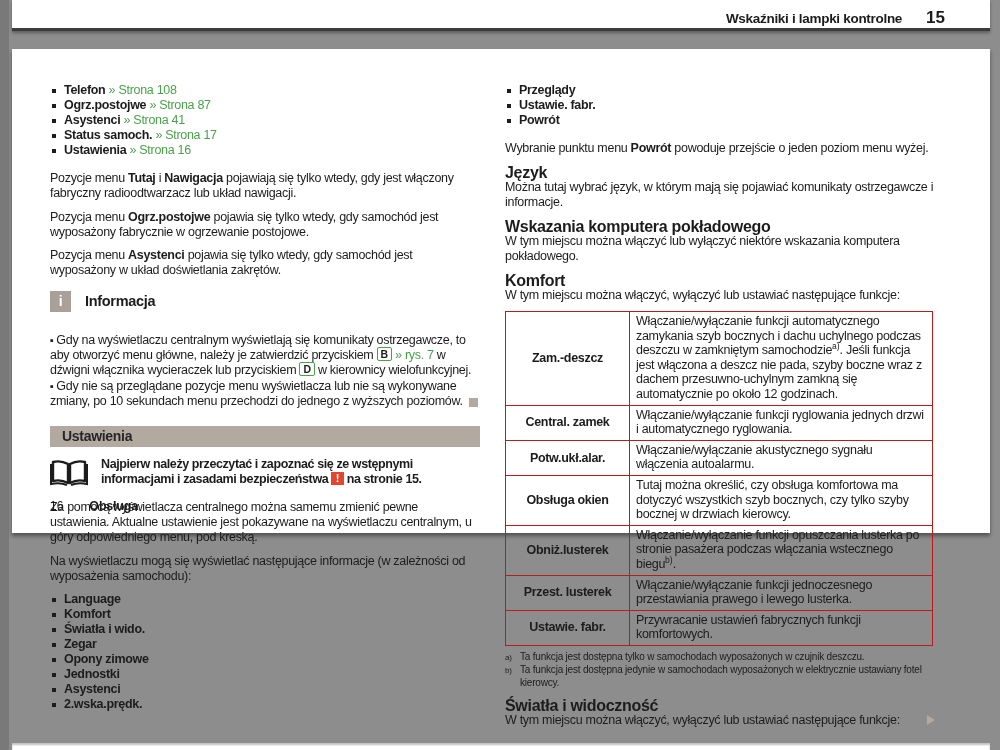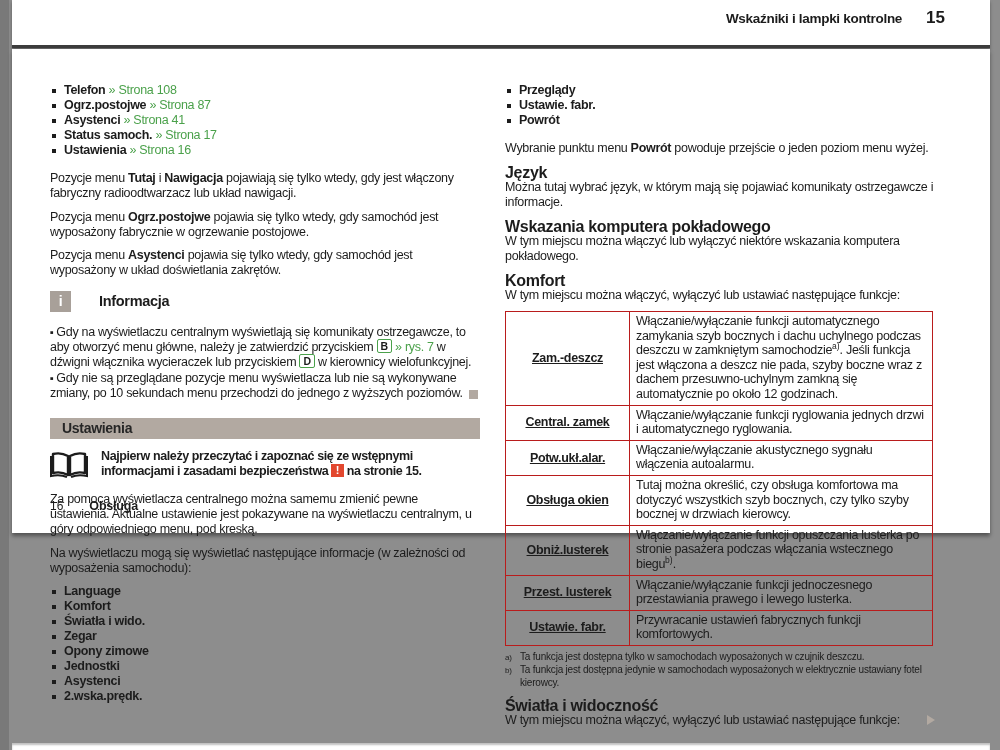--- a/index.html
+++ b/index.html
@@ -3,21 +3,21 @@
 <meta charset="utf-8">
 <style>
   * { margin:0; padding:0; box-sizing:border-box; }
   html,body { width:1000px; height:750px; }
   body { font-family:"Liberation Sans","DejaVu Sans",sans-serif; color:#1c1c1c; }
 
   .viewer { position:relative; width:1000px; height:750px; overflow:hidden;
             background:linear-gradient(90deg,#797979 0,#797979 9px,#8d8d8d 9px); }
 
   .sheet { position:absolute; left:12px; width:978px; background:#fff; }
-  .sheet.prev { top:0; height:48px; border-bottom:3px solid #3c3c3c; box-shadow:0 2px 3px rgba(0,0,0,.35); }
+  .sheet.prev { top:0; height:31px; border-bottom:3px solid #3c3c3c; box-shadow:0 2px 3px rgba(0,0,0,.35); }
   .sheet.main { top:49px; height:484px; box-shadow:0 3px 4px rgba(0,0,0,.42); }
   .sheet.next { top:743px; height:7px; box-shadow:inset 0 2px 2px rgba(0,0,0,.25); }
 
   .prev-header { position:absolute; right:45px; top:8px; display:flex; align-items:baseline; gap:24px; }
   .prev-title { font-weight:bold; font-size:13.5px; letter-spacing:-0.3px; }
   .prev-num { font-weight:bold; font-size:17px; }
 
   .cols { display:flex; gap:25px; padding:34px 0 0 38px; }
   .col { width:430px; font-size:12.5px; line-height:15px; letter-spacing:-0.3px; }
 
@@ -32,40 +32,40 @@
   ul.blist { list-style:none; margin-bottom:13px; }
   ul.blist li { position:relative; padding-left:14px; }
   ul.blist li::before { content:""; position:absolute; left:2px; top:5.5px; width:4px; height:4px; background:#1c1c1c; }
 
   .para { margin-bottom:8.5px; }
   .para.bullet { position:relative; padding-left:0; margin-bottom:1px; }
   .para.bullet::before { content:"▪ "; font-size:11px; }
   .rel { position:relative; }
   .end-marker { position:absolute; right:2px; bottom:2px; width:9px; height:9px; background:#b2a9a1; }
 
-  .info-head { display:flex; align-items:center; gap:28px; margin:13px 0 13px 0; }
+  .info-head { display:flex; align-items:center; gap:14px; margin:13px 0 21px 0; }
   .info-icon { width:21px; height:21px; background:#a8a099; color:#fff; font-weight:bold;
                font-size:14px; display:flex; align-items:center; justify-content:center; }
   .info-icon::after { content:"i"; }
   .info-title { font-weight:bold; font-size:14.5px; }
 
   .section-bar { background:#b2a9a1; color:#262626; font-weight:bold; font-size:14px;
                  padding:3px 0 3px 12px; margin:17px 0 10px 0; }
 
   .safety-note { display:flex; gap:13px; margin-bottom:10px; }
   .book-icon { flex:0 0 38px; padding-top:2px; }
   .note-text { font-weight:bold; letter-spacing:-0.4px; }
 
   .rsec { margin-top:9px; }
   .rsec h4 { font-size:16px; font-weight:bold; letter-spacing:-0.3px; }
   .rsec p { }
 
   table.ctable { border-collapse:collapse; width:428px; margin-top:8px; }
   table.ctable td { border:1px solid #b91c1c; font-size:12.5px; line-height:14.6px; letter-spacing:-0.3px; }
-  td.k { width:124px; text-align:center; vertical-align:middle; font-weight:bold; padding:2px 4px;text-decoration:underline; }
+  td.k { width:124px; text-align:center; vertical-align:middle; font-weight:bold; padding:2px 4px; }
   td.d { padding:2px 6px 3px 6px; vertical-align:top; }
 
   .footnotes { margin-top:5px; font-size:10px; line-height:12.5px; letter-spacing:-0.2px; }
   .fn { display:flex; gap:5px; }
   .fn-m { font-size:8px; vertical-align:super; padding-top:1px; flex:0 0 10px; }
   .fn-t { flex:1; }
 
   .cont-marker { position:absolute; right:0; bottom:3px; width:0; height:0;
                  border-left:8px solid #b2a9a1; border-top:5px solid transparent; border-bottom:5px solid transparent; }
 

